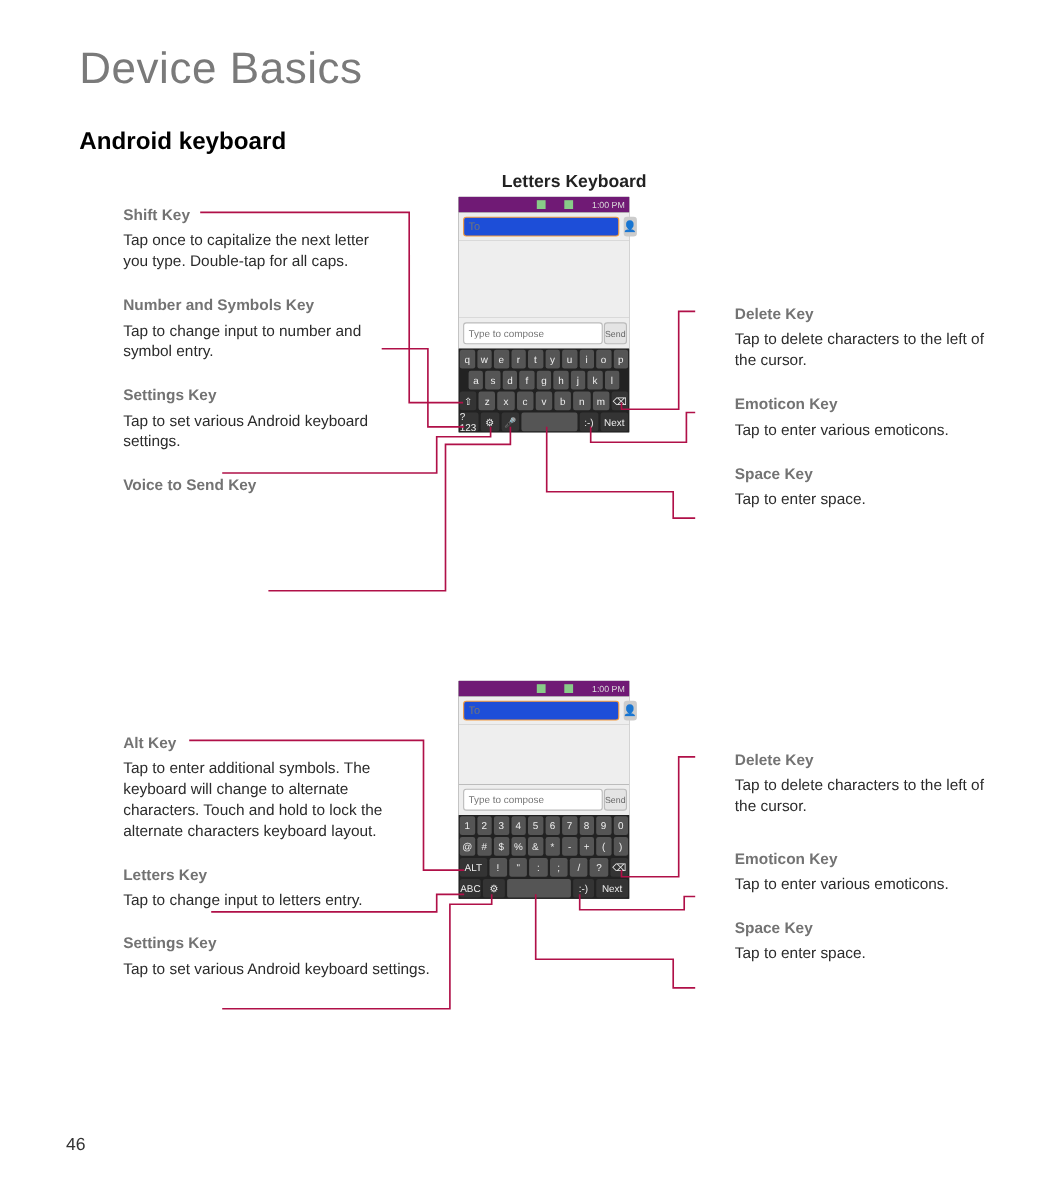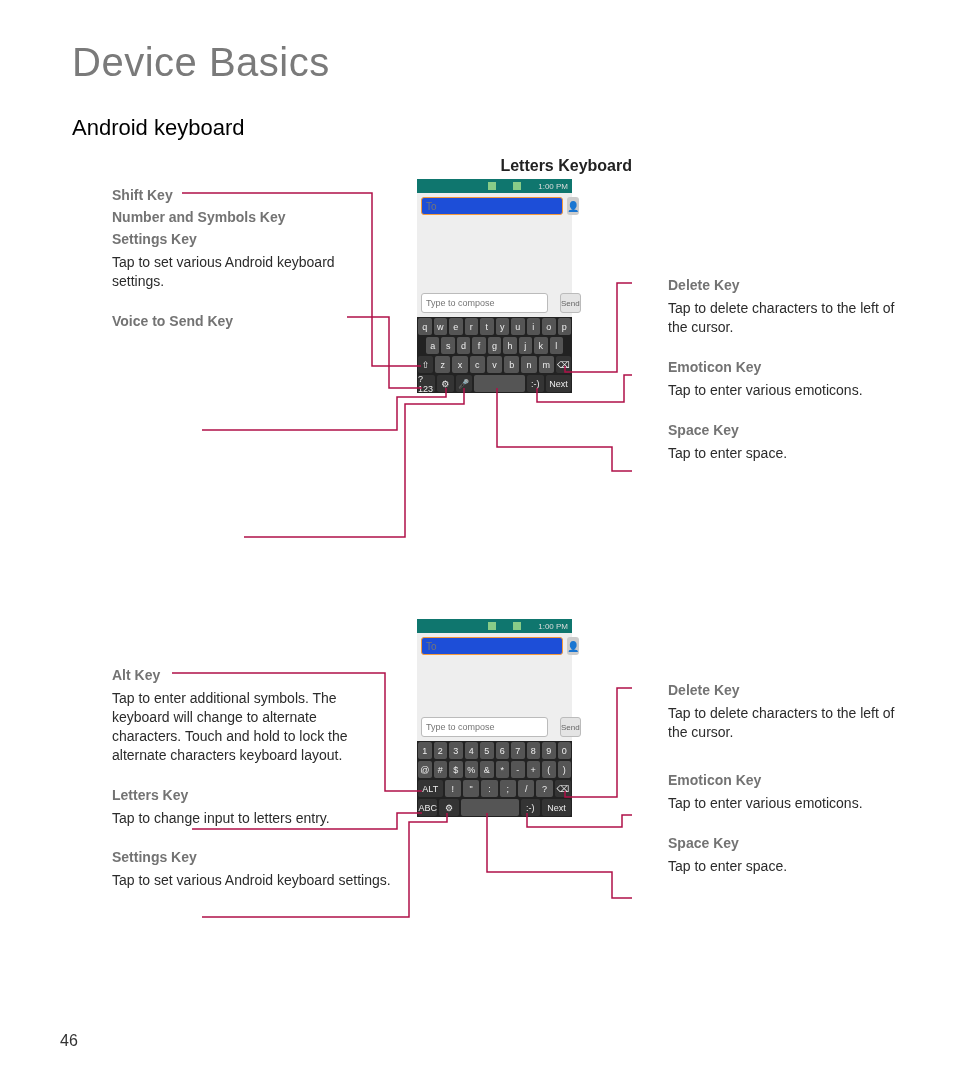--- a/index.html
+++ b/index.html
@@ -18,21 +18,21 @@
   }
   .page-title {
     font-size: 40px;
     font-weight: 300;
     color: #7a7a7a;
     letter-spacing: .5px;
     margin: 0 0 30px 0;
   }
   .section-heading {
     font-size: 22px;
-    font-weight: normal;
+    font-weight: bold;
     color: #000;
     margin: 0 0 16px 0;
   }
   .sub-heading {
     font-size: 16px;
     font-weight: bold;
     text-align: center;
   }
   .label-title {
     font-size: 14px;
@@ -77,42 +77,42 @@
   
   .phone {
     position: absolute;
     width: 155px;
     background: #000;
     color: #eee;
     font-size: 10px;
   }
   .phone .statusbar {
     height: 14px;
-    background: #0f766e;
+    background: #701a75;
     display: flex;
     justify-content: flex-end;
     align-items: center;
     gap: 17px;
     padding: 0 4px;
     font-size: 8px;
     color: #ddd;
   }
   .phone .statusbar .sig, .phone .statusbar .bat { width:8px; height:8px; background: #8c8; }
   .phone .to-row {
     display:flex; gap:4px; padding:4px; background:#eee;
   }
   .phone .to-row input {
     flex:1; border:1px solid #f39a3c; border-radius:3px; padding:2px 4px; font-size:10px; color:#f39a3c; background:#1d4ed8;
   }
   .phone .to-row .contact { width:18px; height:18px; background:#ccc; border-radius:3px; display:flex; align-items:center; justify-content:center; color:#888;}
   .phone .gap   { background:#eee; }
   .phone .gap.tall { height:70px; }
   .phone .gap.short { height:54px; }
   .phone .compose-row {
-    display:flex; gap:12px; padding:4px; background:#eee;
+    display:flex; gap:1px; padding:4px; background:#eee;
   }
   .phone .compose-row input {
     flex:1; border:1px solid #bbb; border-radius:3px; padding:2px 4px; font-size:9px; color:#888; background:#fff;
   }
   .phone .compose-row .send {
     width:28px; height:18px; background:#e4e4e4; border:1px solid #bbb; border-radius:3px;
     font-size:8px; color:#666; display:flex; align-items:center; justify-content:center;
   }
   .phone .kb   { background:#222; }
   .phone .kb .krow {
@@ -129,26 +129,28 @@
 
 </style>
 </head>
 <body>
 
 <div class="page">
   <h1 class="page-title">Device Basics</h1>
   <h2 class="section-heading">Android keyboard</h2>
 
   <div class="diagram" id="letters-diagram" style="height:450px;">
-    <div class="sub-heading" style="position:absolute; left:340px; top:0; width:220px;text-align:right;">Letters Keyboard</div>
+    <div class="sub-heading" style="position:absolute; left:340px; top:0; width:220px;">Letters Keyboard</div>
 
     <div class="left-col" style="top:30px;">
       <p class="label-title">Shift Key</p>
+      <p class="label-desc">Tap once to capitalize the next letter you type. Double-tap for all caps.</p>
 
       <p class="label-title">Number and Symbols Key</p>
+      <p class="label-desc">Tap to change input to number and symbol entry.</p>
 
       <p class="label-title">Settings Key</p>
       <p class="label-desc">Tap to set various Android keyboard settings.</p>
 
       <p class="label-title">Voice to Send Key</p>
     </div>
 
     <div class="right-col" style="top:120px;">
       <p class="label-title">Delete Key</p>
       <p class="label-desc">Tap to delete characters to the left of the cursor.</p>

